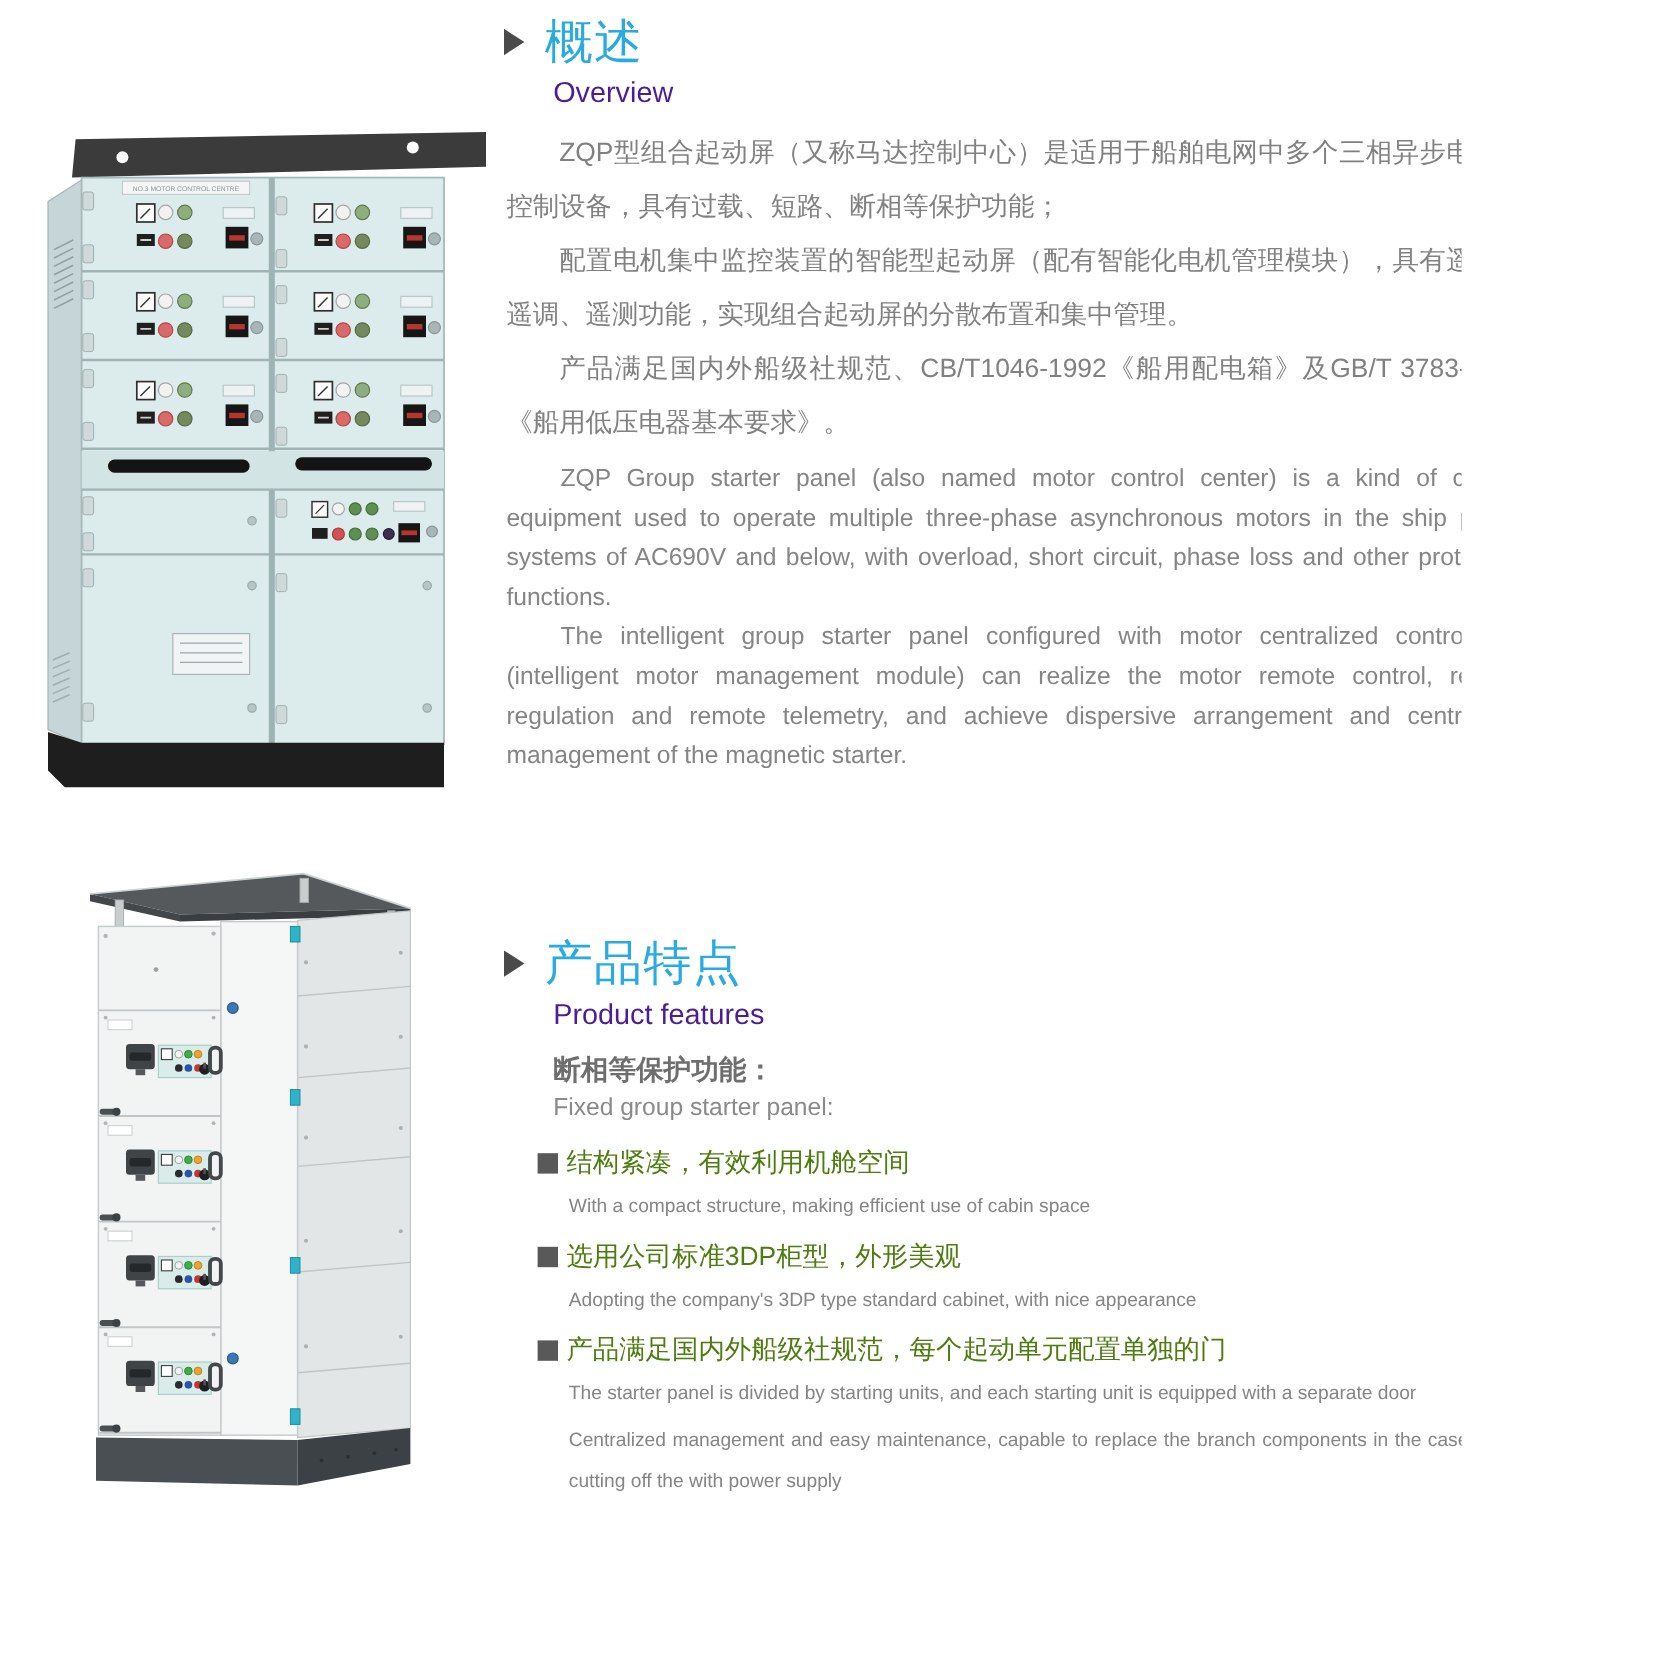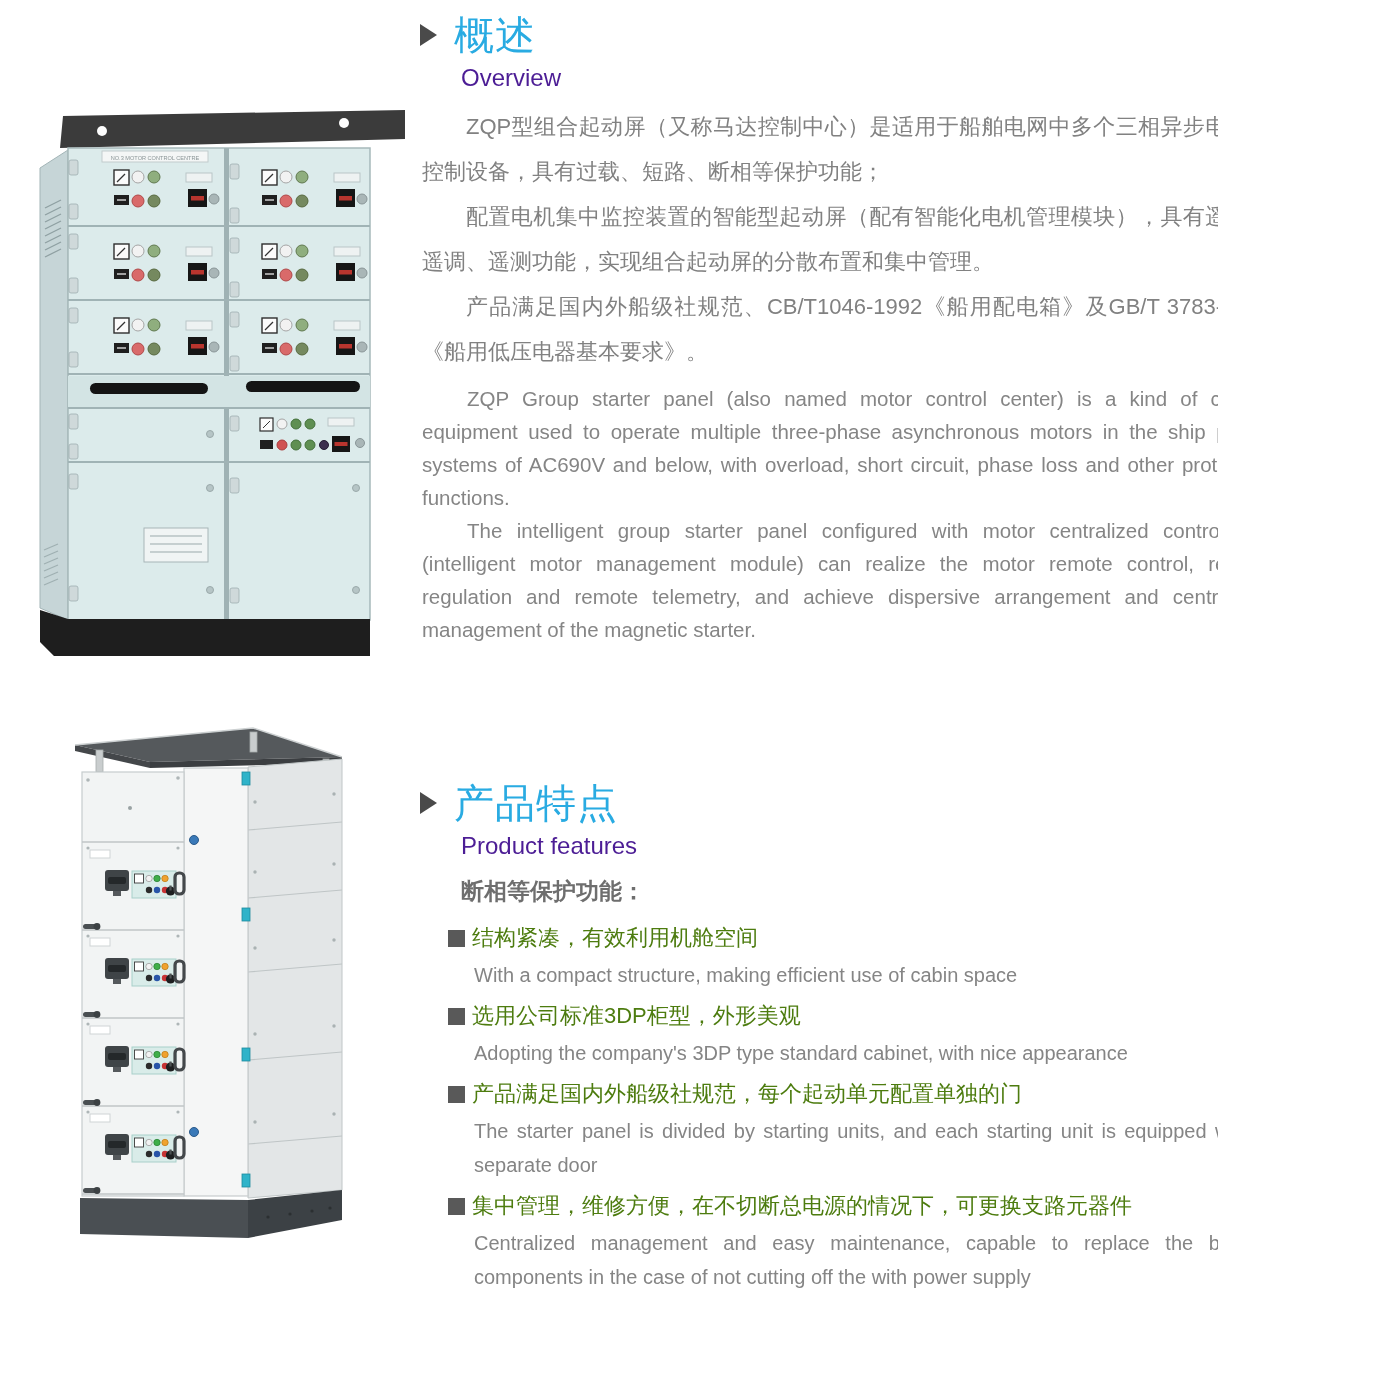--- a/index.html
+++ b/index.html
@@ -22,21 +22,21 @@
   .en-paragraphs{margin:8px 0 0 2px;color:#858585;font-size:20.5px;line-height:33px;text-align:justify;}
   .en-paragraphs p{margin:0;text-indent:2.2em;}
 
   .sub-cn{margin:15px 0 0 41px;color:#6e6e6e;font-size:23px;line-height:30px;font-weight:bold;}
   .sub-en{margin:3px 0 0 41px;color:#8a8a8a;font-size:20.5px;line-height:28px;}
 
   .features{margin:13px 0 0 28px;list-style:none;padding:0;}
   .feature-item{margin:0 0 5px 0;}
   .feat-cn{display:flex;align-items:center;color:#4d7c0f;font-size:22px;line-height:38px;}
   .bullet-square{width:17px;height:17px;background:#595959;flex:none;margin-right:7px;}
-  .feat-en{color:#858585;font-size:20px;line-height:34px;margin:1px 0 0 26px;text-align:justify;max-width:796px;}
+  .feat-en{color:#858585;font-size:16px;line-height:34px;margin:1px 0 0 26px;text-align:justify;max-width:796px;}
 
   
   .cab1{position:absolute;left:38px;top:108px;width:375px;height:555px;}
   .cab2{position:absolute;left:68px;top:712px;width:300px;height:565px;}
   svg{display:block;}
 </style>
 </head>
 <body>
 
 <div class="page">
@@ -305,20 +305,21 @@
   </div>
 
   <div class="section" id="sec2">
     <div class="section-header">
       <span class="arrow-icon"></span>
       <span class="title-cn">产品特点</span>
     </div>
     <div class="title-en">Product features</div>
 
     <div class="sub-cn">断相等保护功能：</div>
+    <div class="sub-en">Fixed group starter panel:</div>
 
     <ul class="features">
       <li class="feature-item">
         <div class="feat-cn">
           <span class="bullet-square"></span>
           <span>结构紧凑，有效利用机舱空间</span>
         </div>
         <div class="feat-en">With a compact structure, making efficient use of cabin space</div>
       </li>
       <li class="feature-item">
@@ -329,22 +330,18 @@
         <div class="feat-en">Adopting the company's 3DP type standard cabinet, with nice appearance</div>
       </li>
       <li class="feature-item">
         <div class="feat-cn">
           <span class="bullet-square"></span>
           <span>产品满足国内外船级社规范，每个起动单元配置单独的门</span>
         </div>
         <div class="feat-en">The starter panel is divided by starting units, and each starting unit is equipped with a separate door</div>
       </li>
       <li class="feature-item">
-        <div class="feat-cn">
-          <span class="bullet-square"></span>
-          <span>集中管理，维修方便，在不切断总电源的情况下，可更换支路元器件</span>
-        </div>
         <div class="feat-en">Centralized management and easy maintenance, capable to replace the branch components in the case of not cutting off the with power supply</div>
       </li>
     </ul>
   </div>
 
 </div>
 
 </body></html>

